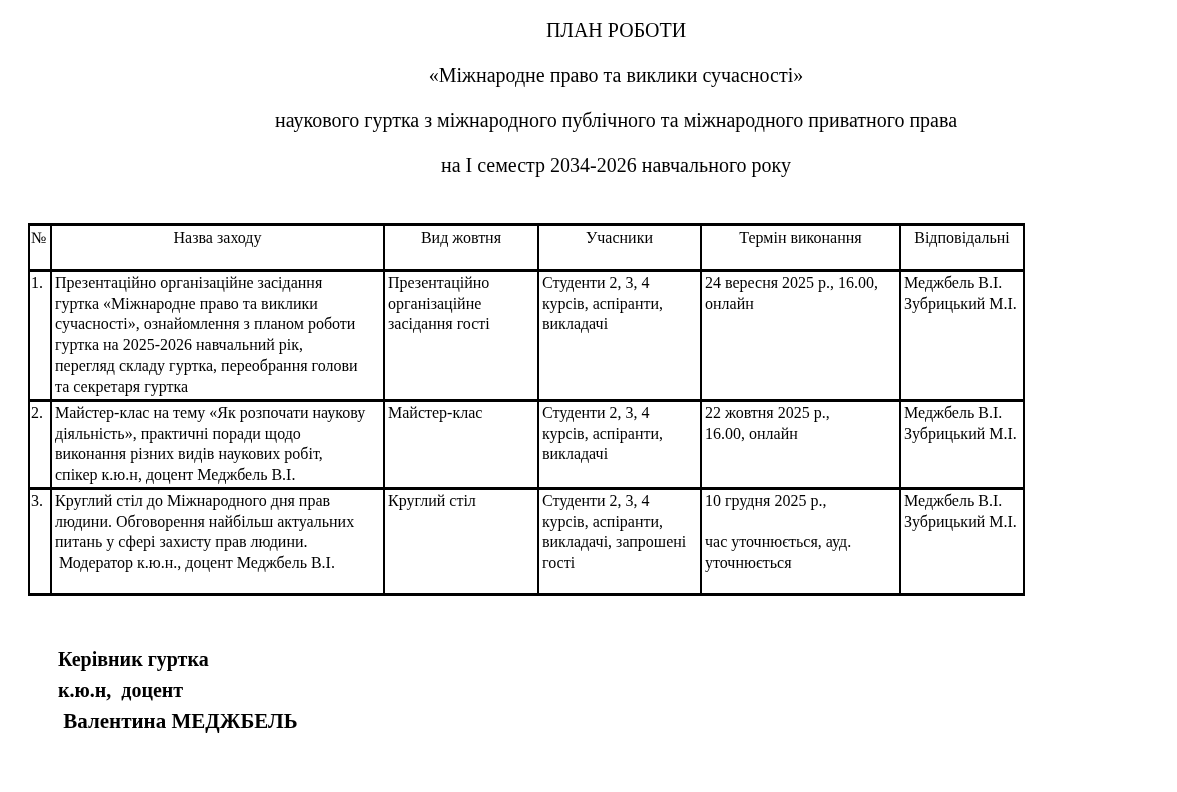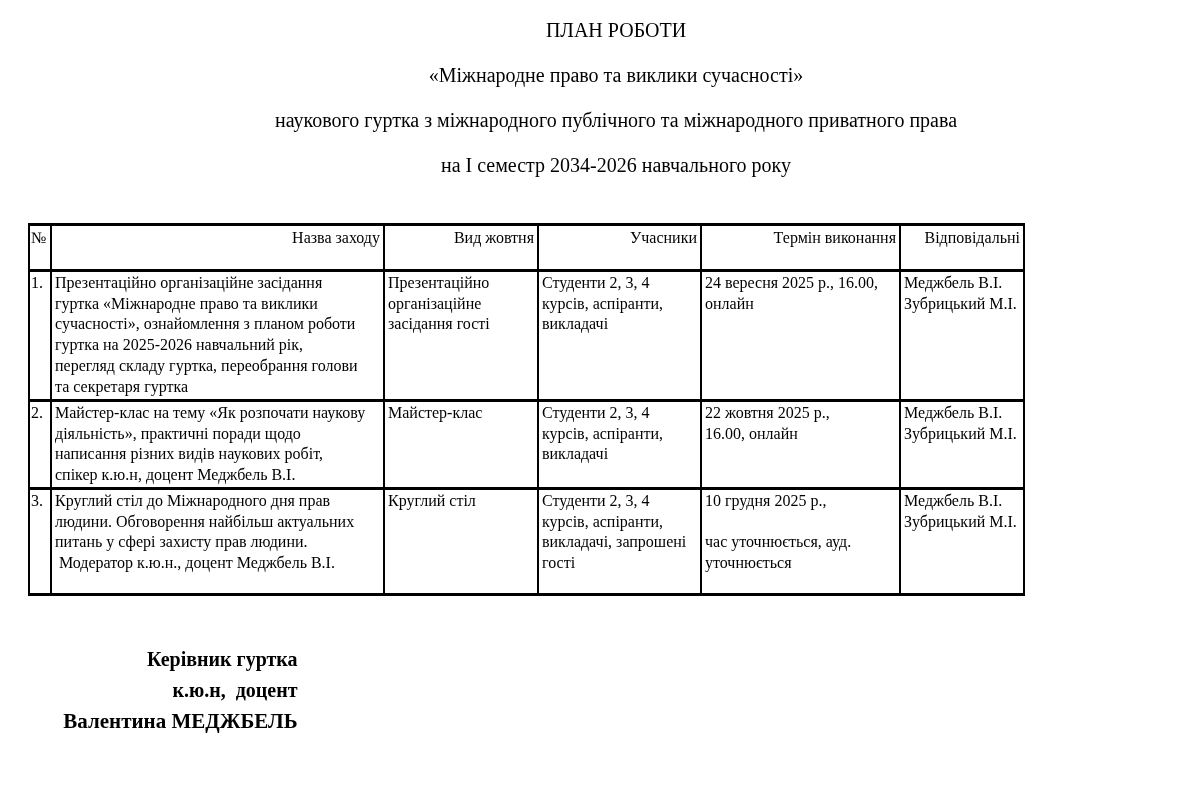--- a/index.html
+++ b/index.html
@@ -48,38 +48,37 @@
     border-bottom: 3px solid #000;
     vertical-align: top;
     font-size: 16px;
     line-height: 20.7px;
     padding: 1px 3px 1px 3px;
     white-space: pre-line;
     overflow: hidden;
     font-weight: normal;
   }
   .plan-table th {
-    text-align: right;
+    text-align: center;
     padding-top: 2px;
   }
   .plan-table td.num-cell, .plan-table th.num-head {
     padding-left: 1px;
     padding-right: 0;
     text-align: left;
   }
   .plan-table tr.header-row   { height: 46px; }
   .plan-table tr.row-1        { height: 130px; }
   .plan-table tr.row-2        { height: 82px; }
   .plan-table tr.row-3        { height: 106px; }
   .signature {
     position: absolute;
     top: 644px;
     left: 58px;
     font-weight: bold;
-    text-align: right;
   }
   .signature-line {
     font-size: 20px;
     line-height: 31px;
     white-space: pre;
   }
   .signature-line.name {
     font-size: 21px;
   }
 </style>
@@ -131,21 +130,21 @@
 викладачі</td>
         <td>24 вересня 2025 р., 16.00,
 онлайн</td>
         <td>Меджбель В.І.
 Зубрицький М.І.</td>
       </tr>
       <tr class="row-2">
         <td class="num-cell">2.</td>
         <td>Майстер-клас на тему «Як розпочати наукову
 діяльність», практичні поради щодо
-написання різних видів наукових робіт,
+виконання різних видів наукових робіт,
 спікер к.ю.н, доцент Меджбель В.І.</td>
         <td>Майстер-клас</td>
         <td>Студенти 2, 3, 4
 курсів, аспіранти,
 викладачі</td>
         <td>22 жовтня 2025 р.,
 16.00, онлайн</td>
         <td>Меджбель В.І.
 Зубрицький М.І.</td>
       </tr>

